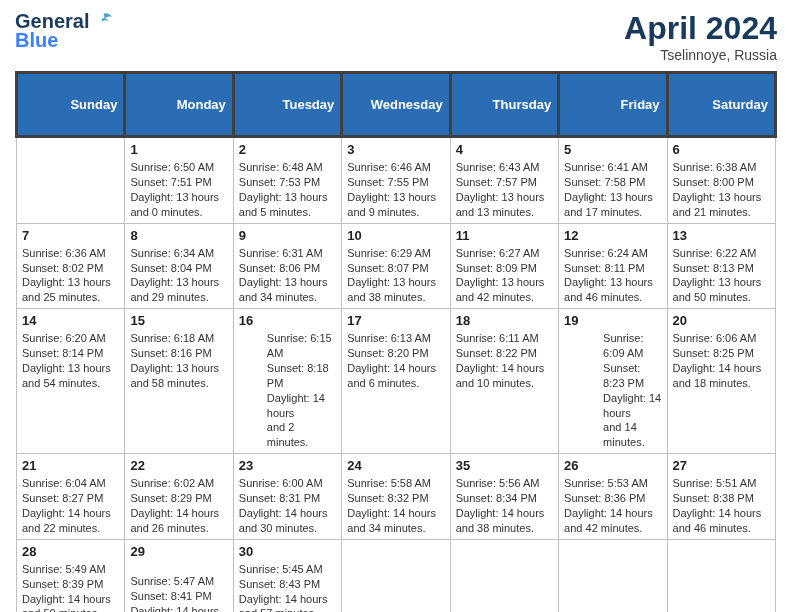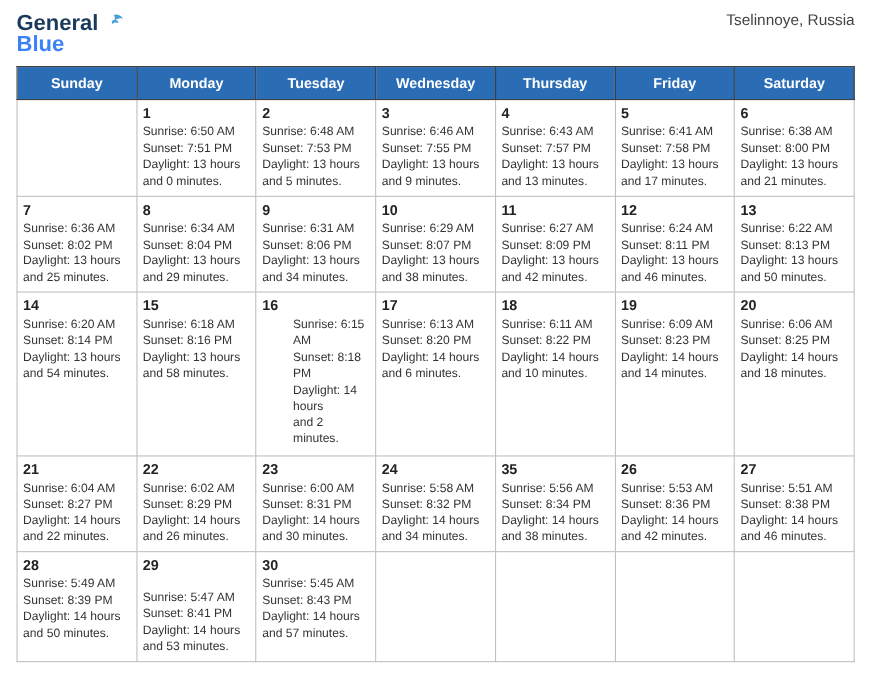--- a/index.html
+++ b/index.html
@@ -47,24 +47,24 @@
     }
     .calendar {
       flex: 1;
       border-collapse: collapse;
       width: 100%;
       table-layout: fixed;
     }
     .calendar th {
       background-color: #2a6db5;
       color: white;
-      text-align: center;
-      padding: 7px 6px;
+      text-align: right;
+      padding: 23px 6px;
       font-size: 13px;
-      border: 1px solid #404040;
+      border: 3px solid #404040;
     }
     .calendar td {
       border: 1px solid #c0c0c0;
       vertical-align: top;
       padding: 3px 5px;
       font-size: 10px;
       line-height: 1.4;
       background: #fff;
       height: 80px;
     }
@@ -100,20 +100,21 @@
             <svg width="22" height="22" viewBox="0 0 22 22">
               <path d="M11 4 C14 2, 18 4, 20 7 C17 6, 14 7, 12 9 C13 6, 12 4, 11 4Z" fill="#4a9fd4"></path>
               <path d="M10 9 C12 7, 15 8, 16 11 C14 10, 11 10, 10 12 C10 10, 9 9, 10 9Z" fill="#4a9fd4"></path>
             </svg>
           </div>
           <span style="font-size:20px; font-weight:bold; color:#3b82f6; margin-top:-4px;">Blue</span>
         </div>
       </div>
     </div>
     <div class="title-block">
+      <div class="month-title">April 2024</div>
       <div class="location">Tselinnoye, Russia</div>
     </div>
   </div>
 
   <table class="calendar">
     <thead>
       <tr>
         <th>Sunday</th>
         <th>Monday</th>
         <th>Tuesday</th>
@@ -251,21 +252,21 @@
           </td>
           <td>
             <span class="day-num">18</span>
             <div class="cell-text" style="white-space: pre-line;">Sunrise: 6:11 AM
 Sunset: 8:22 PM
 Daylight: 14 hours
 and 10 minutes.</div>
           </td>
           <td>
             <span class="day-num">19</span>
-            <div class="cell-text" style="white-space: pre-line;">Sunrise: 6:09 AM
+            <div class="cell-text" style="white-space: pre-line; margin-left: 39px;">Sunrise: 6:09 AM
 Sunset: 8:23 PM
 Daylight: 14 hours
 and 14 minutes.</div>
           </td>
           <td>
             <span class="day-num">20</span>
             <div class="cell-text" style="white-space: pre-line;">Sunrise: 6:06 AM
 Sunset: 8:25 PM
 Daylight: 14 hours
 and 18 minutes.</div>

